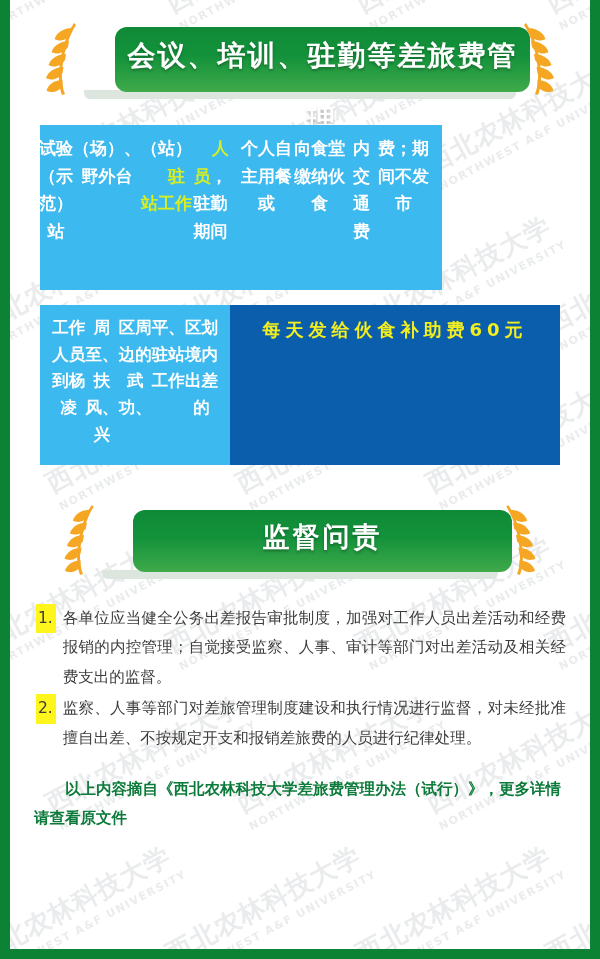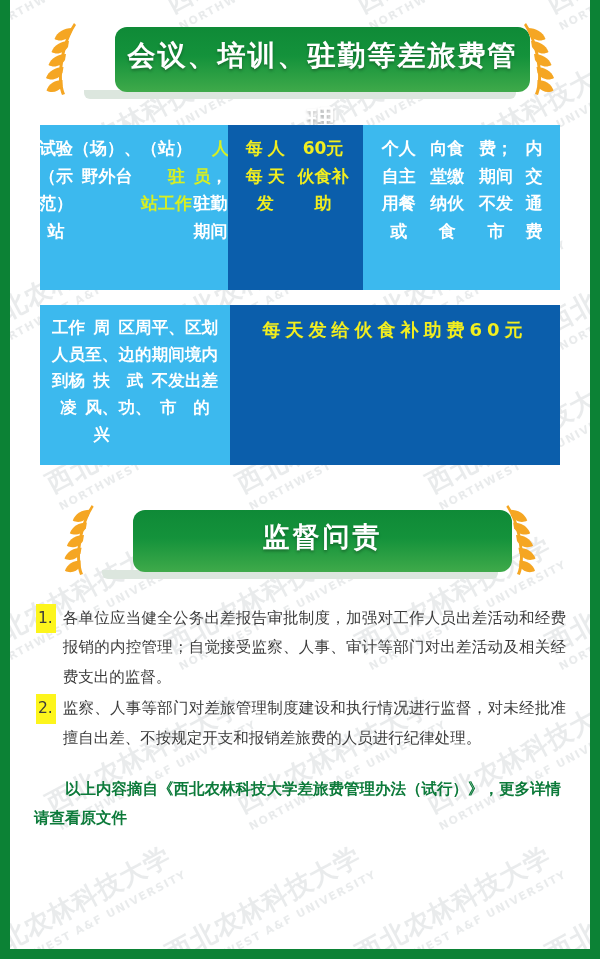--- a/index.html
+++ b/index.html
@@ -316,40 +316,36 @@
       <p style="font-size:17px;">试验（示范）站</p>
       <p style="font-size:17px;">（场）、野外台</p>
       <p style="font-size:17px;">
         <span>（站）</span><span class="hl">驻站工作</span>
       </p>
       <p style="font-size:17px;">
         <span class="hl">人员</span><span>，驻勤期间</span>
       </p>
     </div>
 
-    <div class="cell dark" style="width:145px;">
-      <p class="spaced" style="font-size:17px;">每人每天发</p>
-      <p style="font-size:17px;">60元伙食补助</p>
-    </div>
 
     <div class="cell light" style="width:214px;">
       <p style="font-size:17px;">个人自主用餐或</p>
       <p style="font-size:17px;">向食堂缴纳伙食</p>
+      <p style="font-size:17px;">内交通费</p>
       <p style="font-size:17px;">费；期间不发市</p>
-      <p style="font-size:17px;">内交通费</p>
     </div>
   </div>
 
   <div class="info-table" style="width:520px; height:160px; margin-top:15px;">
 
     <div class="cell light" style="width:190px;">
       <p style="font-size:16.5px;">工作人员到杨凌</p>
       <p style="font-size:16.5px;">周至、扶风、兴</p>
       <p style="font-size:16.5px;">区周边的武功、</p>
-      <p style="font-size:16.5px;">平、期间不发市</p>
+      <p style="font-size:16.5px;">平、驻站工作</p>
       <p style="font-size:16.5px;">区划境内出差的</p>
     </div>
 
     <div class="cell dark" style="width:330px;">
       <p class="spaced" style="font-size:18px;">每天发给伙食补助费60元</p>
     </div>
   </div>
 
   <div class="banner-wrap" style="width:424px; margin-top:45px;">
     <div class="banner-shadow"></div>

